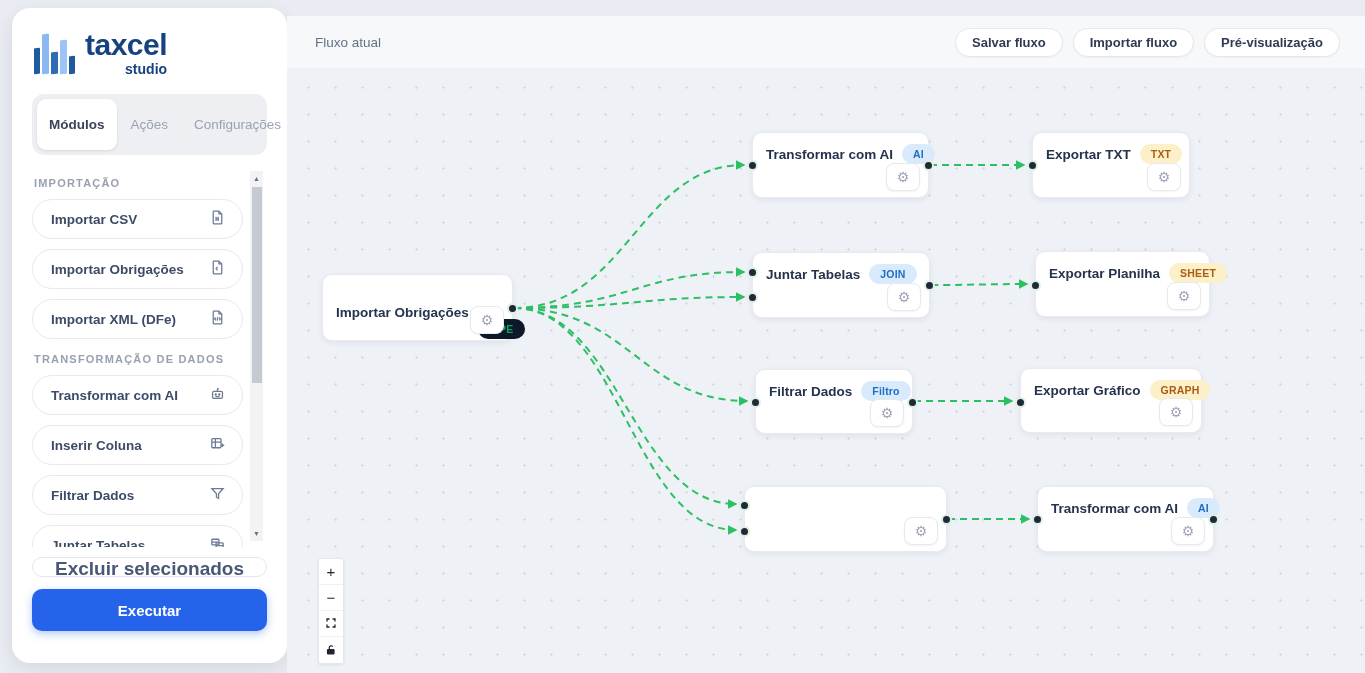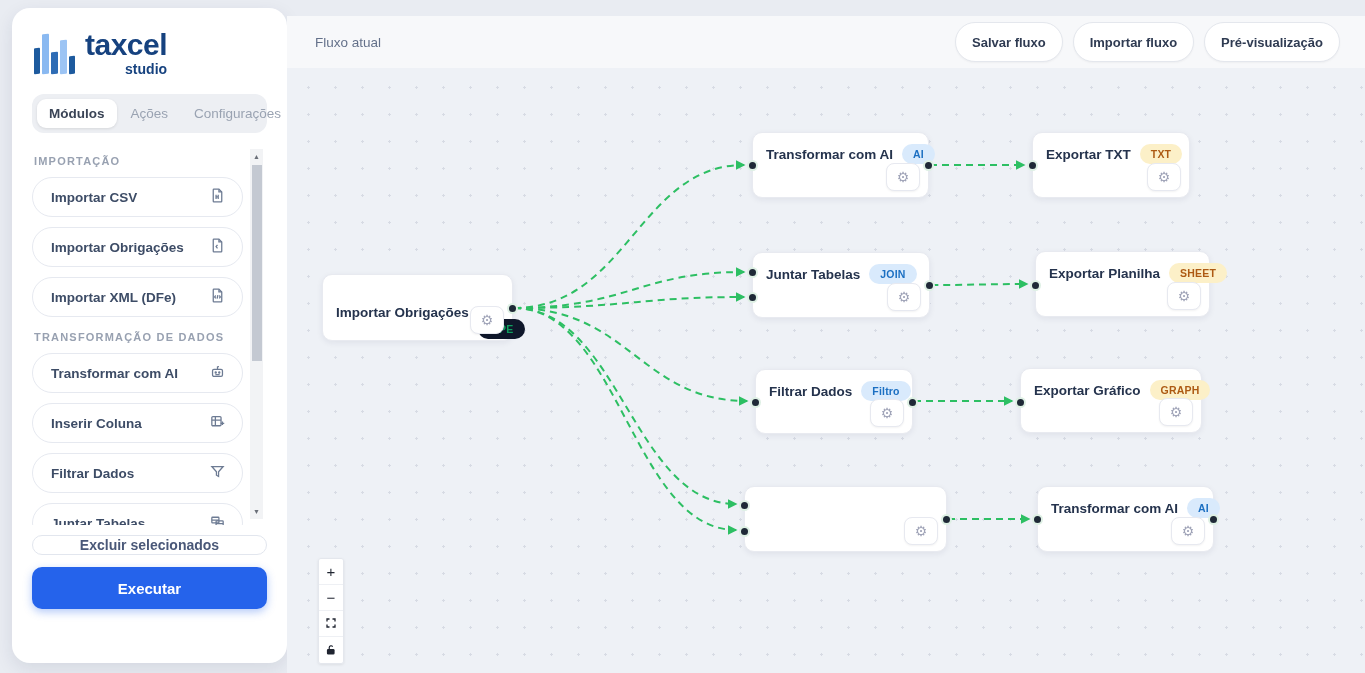--- a/index.html
+++ b/index.html
@@ -11,50 +11,50 @@
     background:#fff; border-radius:18px; box-shadow:0 6px 18px rgba(30,40,80,.10);
     padding:18px 20px 20px 20px; display:flex; flex-direction:column; }
   .logo-row { display:flex; align-items:flex-start; gap:10px; margin:4px 0 18px 2px; }
   .logo-bars { display:flex; align-items:flex-end; gap:2px; height:44px; padding-top:2px; }
   .logo-bars i { display:block; transform:skewY(-6deg); border-radius:1px; }
   .logo-text { line-height:1; }
   .logo-brand { font-size:30px; font-weight:700; color:#16427f; letter-spacing:-0.5px; }
   .logo-sub { font-size:14px; font-weight:700; color:#16427f; text-align:right; margin-top:2px; }
 
   .tabs { background:#edeff3; border-radius:12px; padding:5px; display:flex; align-items:center; gap:2px; margin-bottom:14px; }
-  .tab { font-size:13.5px; color:#9aa3b2; padding:7px 12px; border-radius:9px; cursor:pointer; white-space:nowrap; }
+  .tab { font-size:13.5px; color:#9aa3b2; padding:18px 12px; border-radius:9px; cursor:pointer; white-space:nowrap; }
   .tab.active { background:#fff; color:#3a4456; font-weight:600; box-shadow:0 1px 3px rgba(0,0,0,.10); }
 
   .list-wrap { position:relative; flex:0 0 378px; overflow:hidden; padding-right:24px; }
   .section-title { font-size:11px; letter-spacing:1.2px; color:#98a1b1; font-weight:600; margin:8px 0 10px 2px; }
   .side-item { border:1px solid #e6e9f0; border-radius:999px; height:40px; display:flex;
     align-items:center; justify-content:space-between; padding:0 16px 0 18px; margin-bottom:10px;
     background:#fff; cursor:grab; }
   .side-item .lbl { font-size:13.5px; font-weight:600; color:#3d4c66; }
   .side-item svg { stroke:#6d7b93; }
 
   .vscroll { position:absolute; right:4px; top:2px; width:13px; height:370px; background:#f2f3f5; }
   .vscroll .sb-btn { height:15px; display:flex; align-items:center; justify-content:center;
     font-size:7px; color:#6a6f78; background:#f2f3f5; cursor:pointer; }
   .vscroll .thumb { position:absolute; left:1.5px; top:16px; width:10px; height:196px; background:#c4c9d2; cursor:pointer; }
   .vscroll .sb-btn.down { position:absolute; bottom:0; left:0; right:0; }
 
   .btn-outline { margin-top:10px; border:1px solid #e2e6ee; background:#fff; border-radius:12px;
-    height:20px; width:100%; font-size:14px; font-weight:600; color:#4a5878; cursor:pointer;
+    height:20px; width:100%; font-size:19px; font-weight:600; color:#4a5878; cursor:pointer;
     font-family:inherit; }
   .btn-primary { margin-top:12px; border:none; background:#2563eb; border-radius:10px; height:42px;
     width:100%; font-size:15px; font-weight:700; color:#fff; cursor:pointer; font-family:inherit;
     box-shadow:0 3px 8px rgba(37,99,235,.35); }
 
   
   .main { position:absolute; left:287px; top:16px; width:1078px; height:673px; display:flex; flex-direction:column; }
   .topbar { height:52px; background:#f7f8fa; display:flex; align-items:center; padding:0 25px 0 28px; }
   .flow-label { font-size:13.5px; color:#64718a; }
   .topbar-btns { margin-left:auto; display:flex; gap:10px; }
-  .pill-btn { background:#fff; border:1px solid #e4e7ed; border-radius:999px; height:40px;
+  .pill-btn { background:#fff; border:1px solid #e4e7ed; border-radius:999px; height:29px;
     padding:0 16px; font-size:13px; font-weight:600; color:#2f3b52; cursor:pointer;
     font-family:inherit; box-shadow:0 1px 2px rgba(0,0,0,.04); }
 
   .canvas { position:relative; flex:1; background:#eef1f6;
     background-image:radial-gradient(#d7dbe4 1.1px, transparent 1.1px);
     background-size:27px 27px; background-position:8px 6px; }
 
   svg.edges { position:absolute; left:0; top:0; width:100%; height:100%; pointer-events:none; }
 
   .node { position:absolute; background:#fff; border:1px solid #e8eaf0; border-radius:10px;

